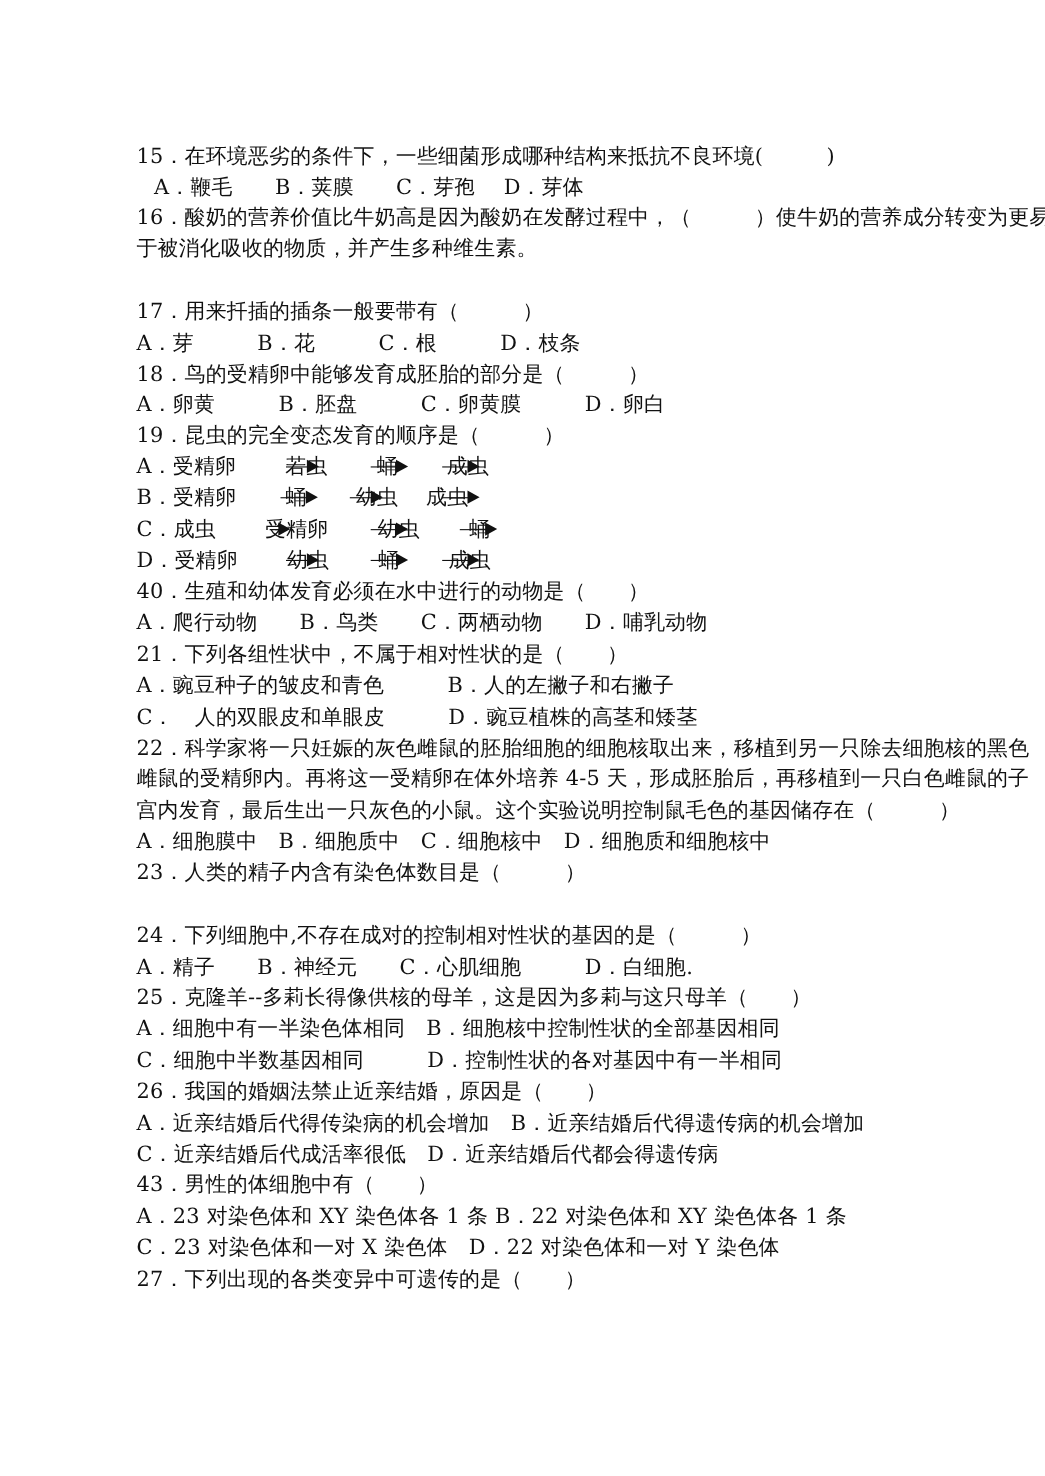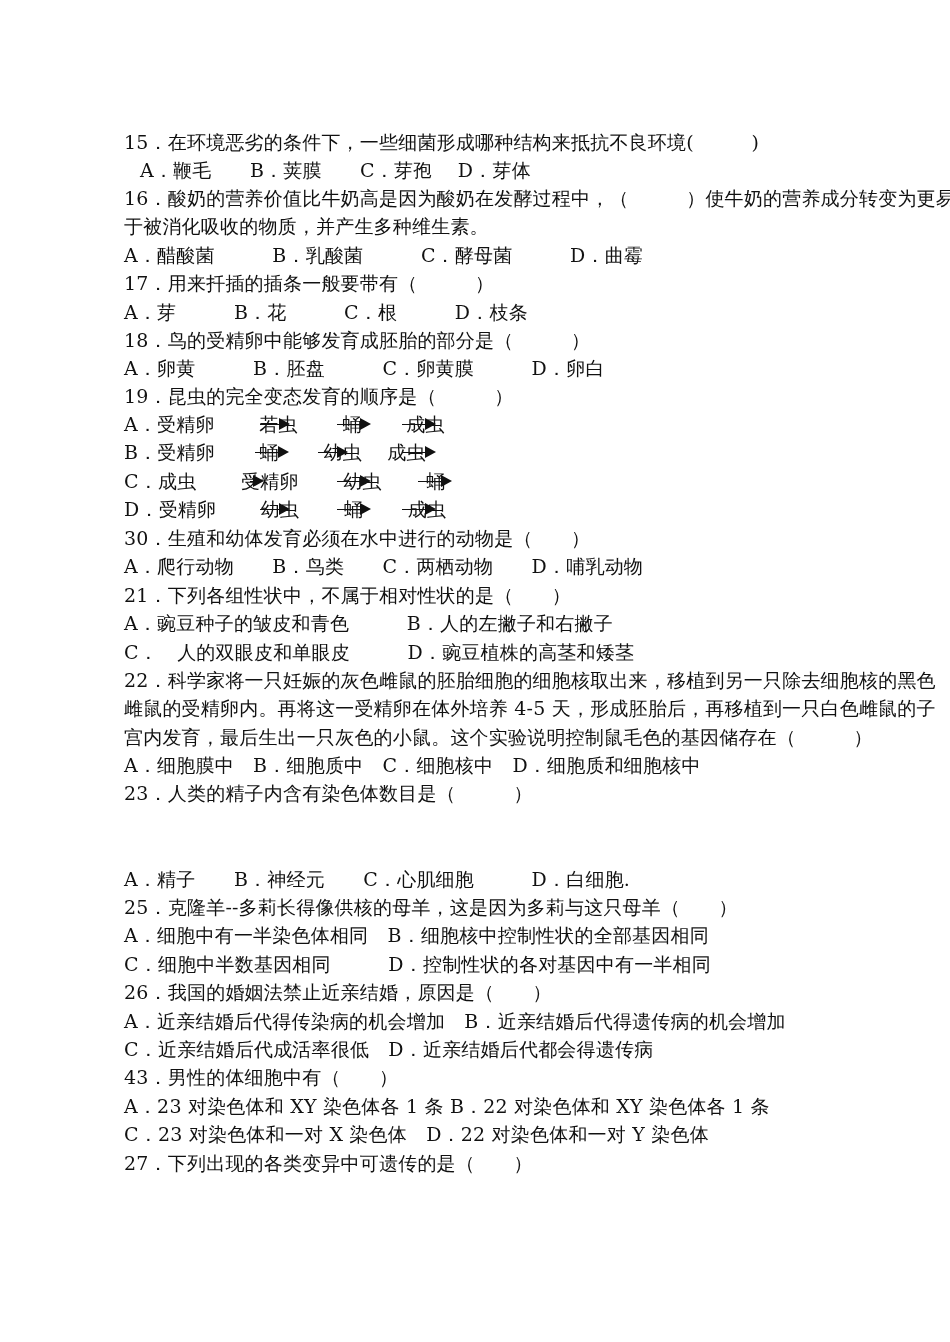--- a/index.html
+++ b/index.html
@@ -17,21 +17,20 @@
 </head>
 <body>
 
 <div class="page">
 
   <div class="line" style="top:132px">15．在环境恶劣的条件下，一些细菌形成哪种结构来抵抗不良环境(　　　)</div>
   <div class="line indent" style="top:160px">A．鞭毛　　B．荚膜　　C．芽孢　 D．芽体</div>
 
   <div class="line" style="top:188px">16．酸奶的营养价值比牛奶高是因为酸奶在发酵过程中，（　　　）使牛奶的营养成分转变为更易</div>
   <div class="line" style="top:216px">于被消化吸收的物质，并产生多种维生素。</div>
-  <div class="line" style="top:245px">A．醋酸菌　　　B．乳酸菌　　　C．酵母菌　　　D．曲霉</div>
 
   <div class="line" style="top:273px">17．用来扦插的插条一般要带有（　　　）</div>
   <div class="line" style="top:302px">A．芽　　　B．花　　　C．根　　　D．枝条</div>
 
   <div class="line" style="top:330px">18．鸟的受精卵中能够发育成胚胎的部分是（　　　）</div>
   <div class="line" style="top:358px">A．卵黄　　　B．胚盘　　　C．卵黄膜　　　D．卵白</div>
 
   <div class="line" style="top:386px">19．昆虫的完全变态发育的顺序是（　　　）</div>
   <div class="line" style="top:414px">A．受精卵　　 若虫　　 蛹　　 成虫</div>
   <div class="line" style="top:442px">B．受精卵　　 蛹　　 幼虫　 成虫</div>
@@ -83,34 +82,35 @@
     </div>
   <div class="arrow" style="left:337px;top:503px;width:34px">
       <div class="shaft" style="width:24px"></div>
       <div class="head" style="left:23px"></div>
     </div>
   <div class="arrow" style="left:402px;top:503px;width:34px">
       <div class="shaft" style="width:24px"></div>
       <div class="head" style="left:23px"></div>
     </div>
 
-  <div class="line" style="top:528px">30．生殖和幼体发育必须在水中进行的动物是（　　）</div>
+  <div class="line" style="top:528px">40．生殖和幼体发育必须在水中进行的动物是（　　）</div>
   <div class="line" style="top:556px">A．爬行动物　　B．鸟类　　C．两栖动物　　D．哺乳动物</div>
 
   <div class="line" style="top:585px">21．下列各组性状中，不属于相对性状的是（　　）</div>
   <div class="line" style="top:642px">C．　人的双眼皮和单眼皮　　　D．豌豆植株的高茎和矮茎</div>
   <div class="line" style="top:613px">A．豌豆种子的皱皮和青色　　　B．人的左撇子和右撇子</div>
 
   <div class="line" style="top:670px">22．科学家将一只妊娠的灰色雌鼠的胚胎细胞的细胞核取出来，移植到另一只除去细胞核的黑色</div>
   <div class="line" style="top:698px">雌鼠的受精卵内。再将这一受精卵在体外培养 4-5 天，形成胚胎后，再移植到一只白色雌鼠的子</div>
   <div class="line" style="top:727px">宫内发育，最后生出一只灰色的小鼠。这个实验说明控制鼠毛色的基因储存在（　　　）</div>
   <div class="line" style="top:755px">A．细胞膜中　B．细胞质中　C．细胞核中　D．细胞质和细胞核中</div>
 
   <div class="line" style="top:783px">23．人类的精子内含有染色体数目是（　　　）</div>
 
+  <div class="line" style="top:840px">24．下列细胞中,不存在成对的控制相对性状的基因的是（　　　）</div>
   <div class="line" style="top:869px">A．精子　　B．神经元　　C．心肌细胞　　　D．白细胞.</div>
 
   <div class="line" style="top:897px">25．克隆羊--多莉长得像供核的母羊，这是因为多莉与这只母羊（　　）</div>
   <div class="line" style="top:925px">A．细胞中有一半染色体相同　B．细胞核中控制性状的全部基因相同</div>
   <div class="line" style="top:954px">C．细胞中半数基因相同　　　D．控制性状的各对基因中有一半相同</div>
 
   <div class="line" style="top:982px">26．我国的婚姻法禁止近亲结婚，原因是（　　）</div>
   <div class="line" style="top:1011px">A．近亲结婚后代得传染病的机会增加　B．近亲结婚后代得遗传病的机会增加</div>
   <div class="line" style="top:1039px">C．近亲结婚后代成活率很低　D．近亲结婚后代都会得遗传病</div>
 

